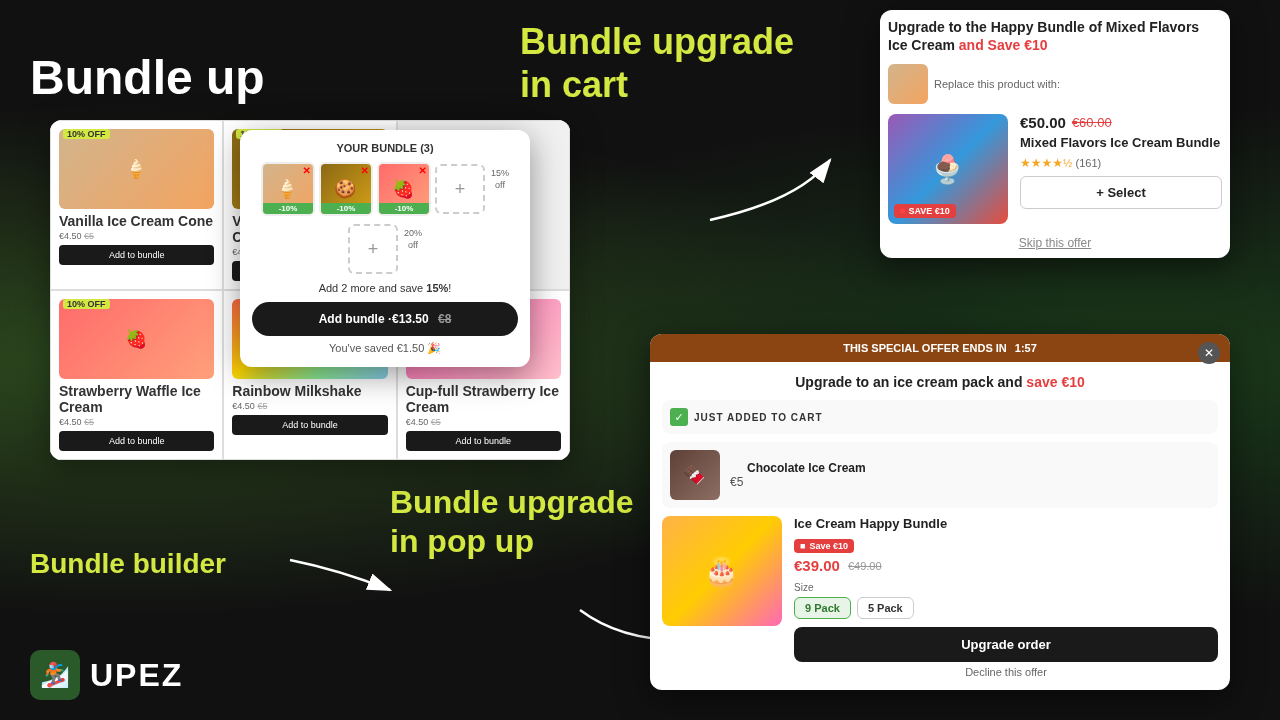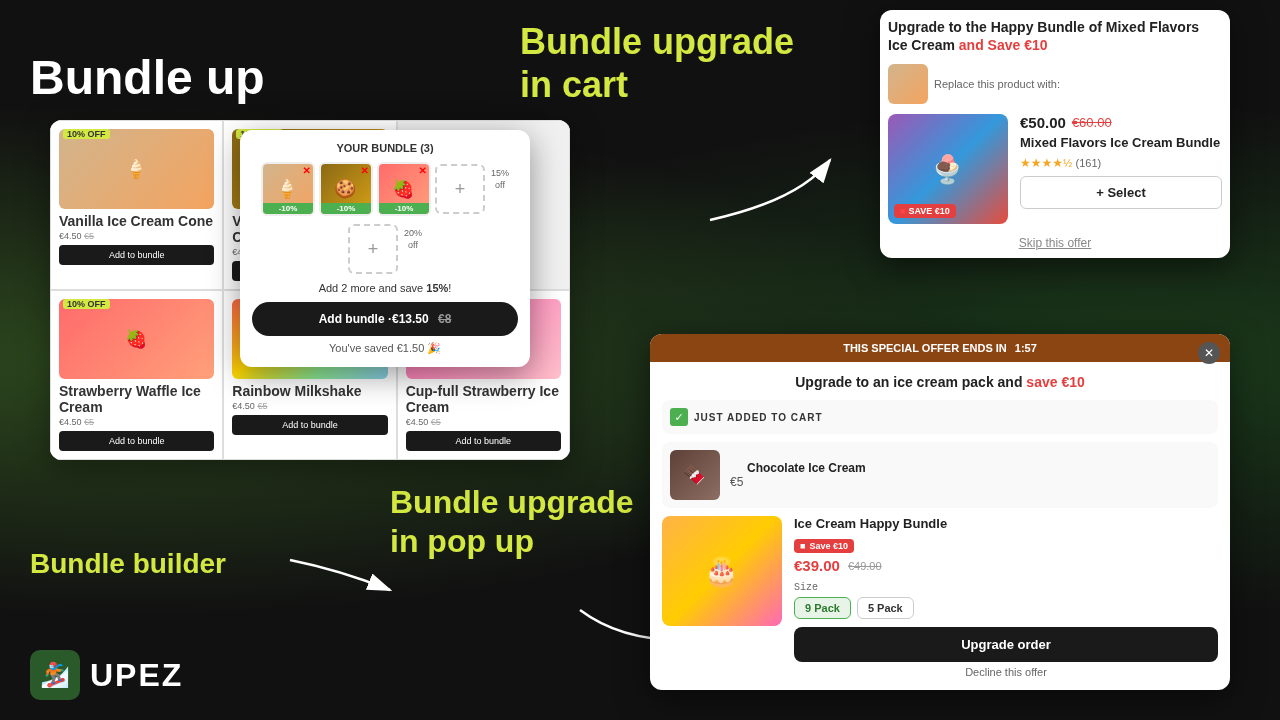--- a/index.html
+++ b/index.html
@@ -590,21 +590,20 @@
     .pu-price-old {
       font-size: 11px;
       color: #999;
       text-decoration: line-through;
     }
 
     .pu-size-label {
       font-size: 10px;
       color: #666;
       margin-bottom: 4px;
-      font-family: Liberation Mono, monospace;
     }
 
     .pu-size-row {
       display: flex;
       gap: 6px;
       margin-bottom: 8px;
     }
 
     .pu-size-btn {
       padding: 4px 10px;

